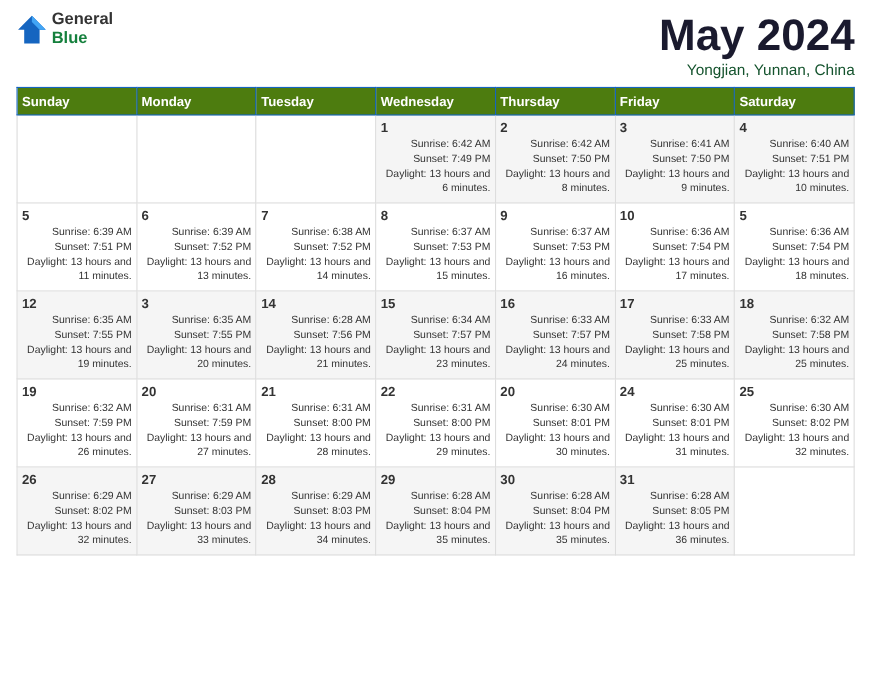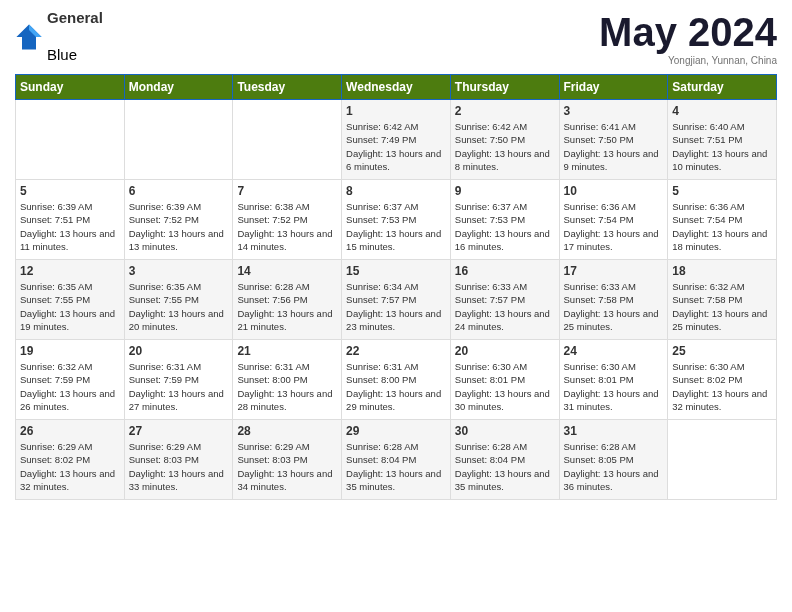--- a/index.html
+++ b/index.html
@@ -33,39 +33,38 @@
       flex-direction: column;
       line-height: 1.1;
     }
     .logo-general {
       font-size: 15px;
       font-weight: bold;
       color: #333;
     }
     .logo-blue {
       font-size: 15px;
-      font-weight: normal;
-      color: #000000;
-      margin-top: 20px;
+      font-weight: bold;
+      color: #15803d;
     }
     .logo-icon {
       width: 28px;
       height: 28px;
     }
     .title-block {
       text-align: right;
     }
     .main-title {
       font-size: 40px;
       font-weight: bold;
       color: #1a1a2e;
     }
     .sub-title {
-      font-size: 10px;
-      color: #737373;
+      font-size: 14px;
+      color: #14532d;
     }
     table {
       width: 100%;
       border-collapse: collapse;
       table-layout: fixed;
     }
     thead tr {
       background: #4d7c0f;
       color: #fff;
     }
@@ -94,20 +93,21 @@
       font-size: 12px;
       font-weight: bold;
       color: #333;
       display: block;
       margin-bottom: 2px;
     }
     .cell-content {
       font-size: 9.5px;
       line-height: 1.4;
       color: #333;
+      text-align: right;
     }
     .empty-cell {
       background: #fff;
     }
   </style>
 </head>
 <body>
 
 <div class="page">
   <div class="header">

